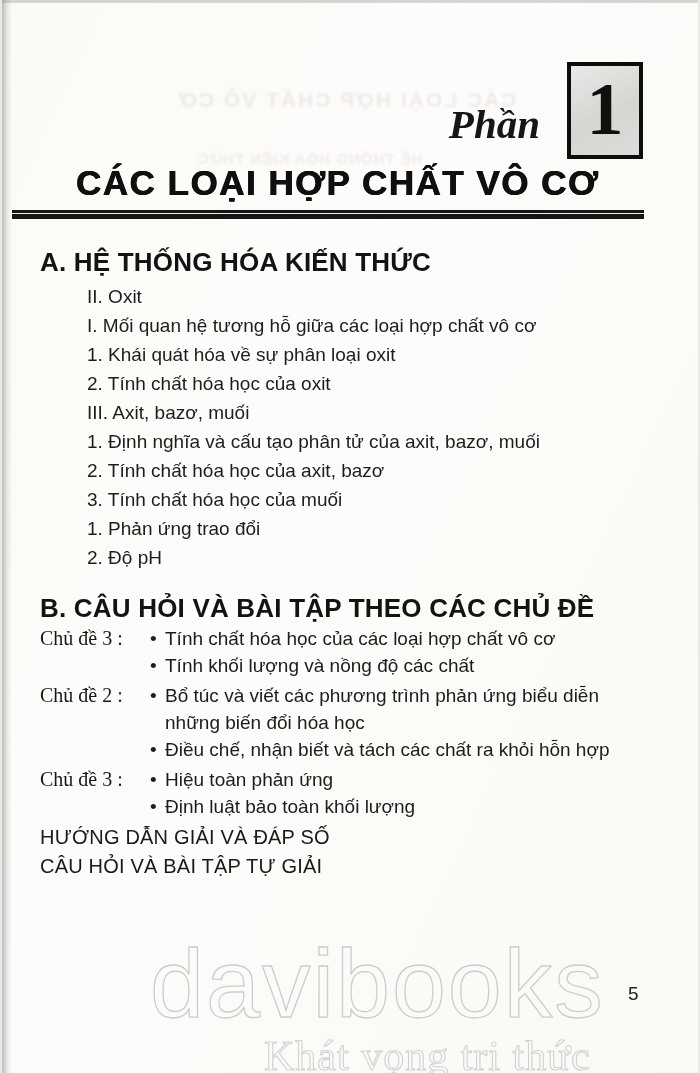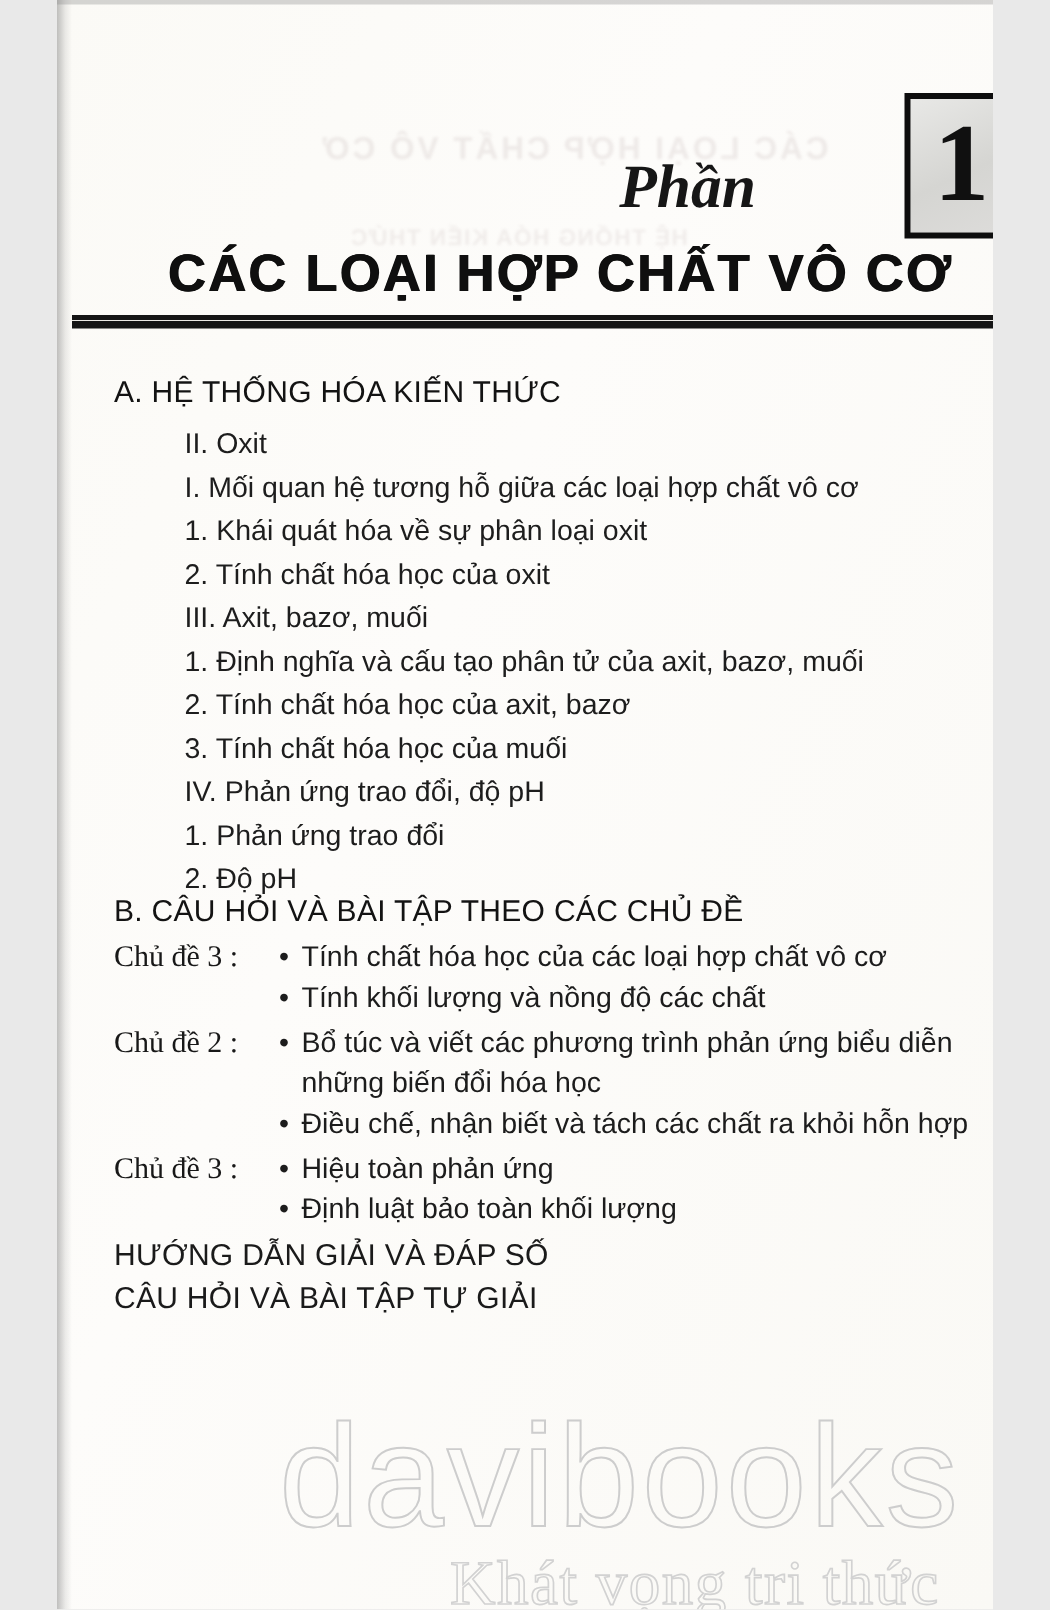--- a/index.html
+++ b/index.html
@@ -1,17 +1,17 @@
 <!DOCTYPE html>
 <html><head>
 <meta charset="utf-8">
 <style>
   html,body{margin:0;padding:0;background:#e9e9e9;}
   .page{
-    position:relative;width:624px;height:1073px;margin:0 auto;
+    position:relative;width:696px;height:1073px;margin:0 auto;
     background:linear-gradient(115deg,#fbfaf6 0%,#fdfcfa 40%,#faf9f5 100%);
     overflow:hidden;
     font-family:"Liberation Sans",sans-serif;color:#1c1c1c;
   }
   .edge-left{position:absolute;left:0;top:0;width:10px;height:100%;
     background:linear-gradient(to right,rgba(130,130,130,.5),rgba(150,150,150,.18) 55%,rgba(0,0,0,0));
   }
   .edge-top{position:absolute;left:0;top:0;width:100%;height:3px;
     background:rgba(140,140,140,.35);}
   .ghost{position:absolute;color:#a28d8d;transform:scaleX(-1);
@@ -38,21 +38,21 @@
     font-size:35px;font-weight:bold;letter-spacing:1.5px;color:#0f0f0f;
     text-shadow:.5px 0 0 #0f0f0f,-.3px 0 0 #0f0f0f;
     white-space:nowrap;
   }
   .title-rule{
     position:absolute;left:10px;top:210px;width:632px;height:9px;
     background:linear-gradient(#151515 0 3px,#eceae5 3px 4.2px,#151515 4.2px 9px);
   }
   .section-a{position:absolute;left:38px;top:248px;right:30px;}
   .section-a h2,.section-b h2{
-    margin:0;font-size:20px;font-weight:normal;letter-spacing:.2px;
+    margin:0;font-size:26px;font-weight:bold;letter-spacing:.2px;
     line-height:28px;color:#131313;
   }
   .toc-list{margin:6px 0 0 47px;font-size:19px;line-height:29px;color:#1d1d1d;}
   .section-b{position:absolute;left:38px;top:594px;right:20px;}
   .topics{margin-top:3px;font-size:19px;line-height:27px;}
   .topic{display:flex;margin-bottom:3px;}
   .topic-label{
     flex:none;width:110px;
     font-family:"Liberation Serif",serif;font-size:20px;color:#181818;
   }
@@ -96,21 +96,20 @@
     <h2>A. HỆ THỐNG HÓA KIẾN THỨC</h2>
     <div class="toc-list">
       <div class="toc-item">II. Oxit</div>
       <div class="toc-item">I. Mối quan hệ tương hỗ giữa các loại hợp chất vô cơ</div>
       <div class="toc-item">1. Khái quát hóa về sự phân loại oxit</div>
       <div class="toc-item">2. Tính chất hóa học của oxit</div>
       <div class="toc-item">III. Axit, bazơ, muối</div>
       <div class="toc-item">1. Định nghĩa và cấu tạo phân tử của axit, bazơ, muối</div>
       <div class="toc-item">2. Tính chất hóa học của axit, bazơ</div>
       <div class="toc-item">3. Tính chất hóa học của muối</div>
-      <div class="toc-item">IV. Phản ứng trao đổi, độ pH</div>
       <div class="toc-item">1. Phản ứng trao đổi</div>
       <div class="toc-item">2. Độ pH</div>
     </div>
   </section>
 
   <section class="section-b">
     <h2>B. CÂU HỎI VÀ BÀI TẬP THEO CÁC CHỦ ĐỀ</h2>
     <div class="topics">
 
       <div class="topic">

